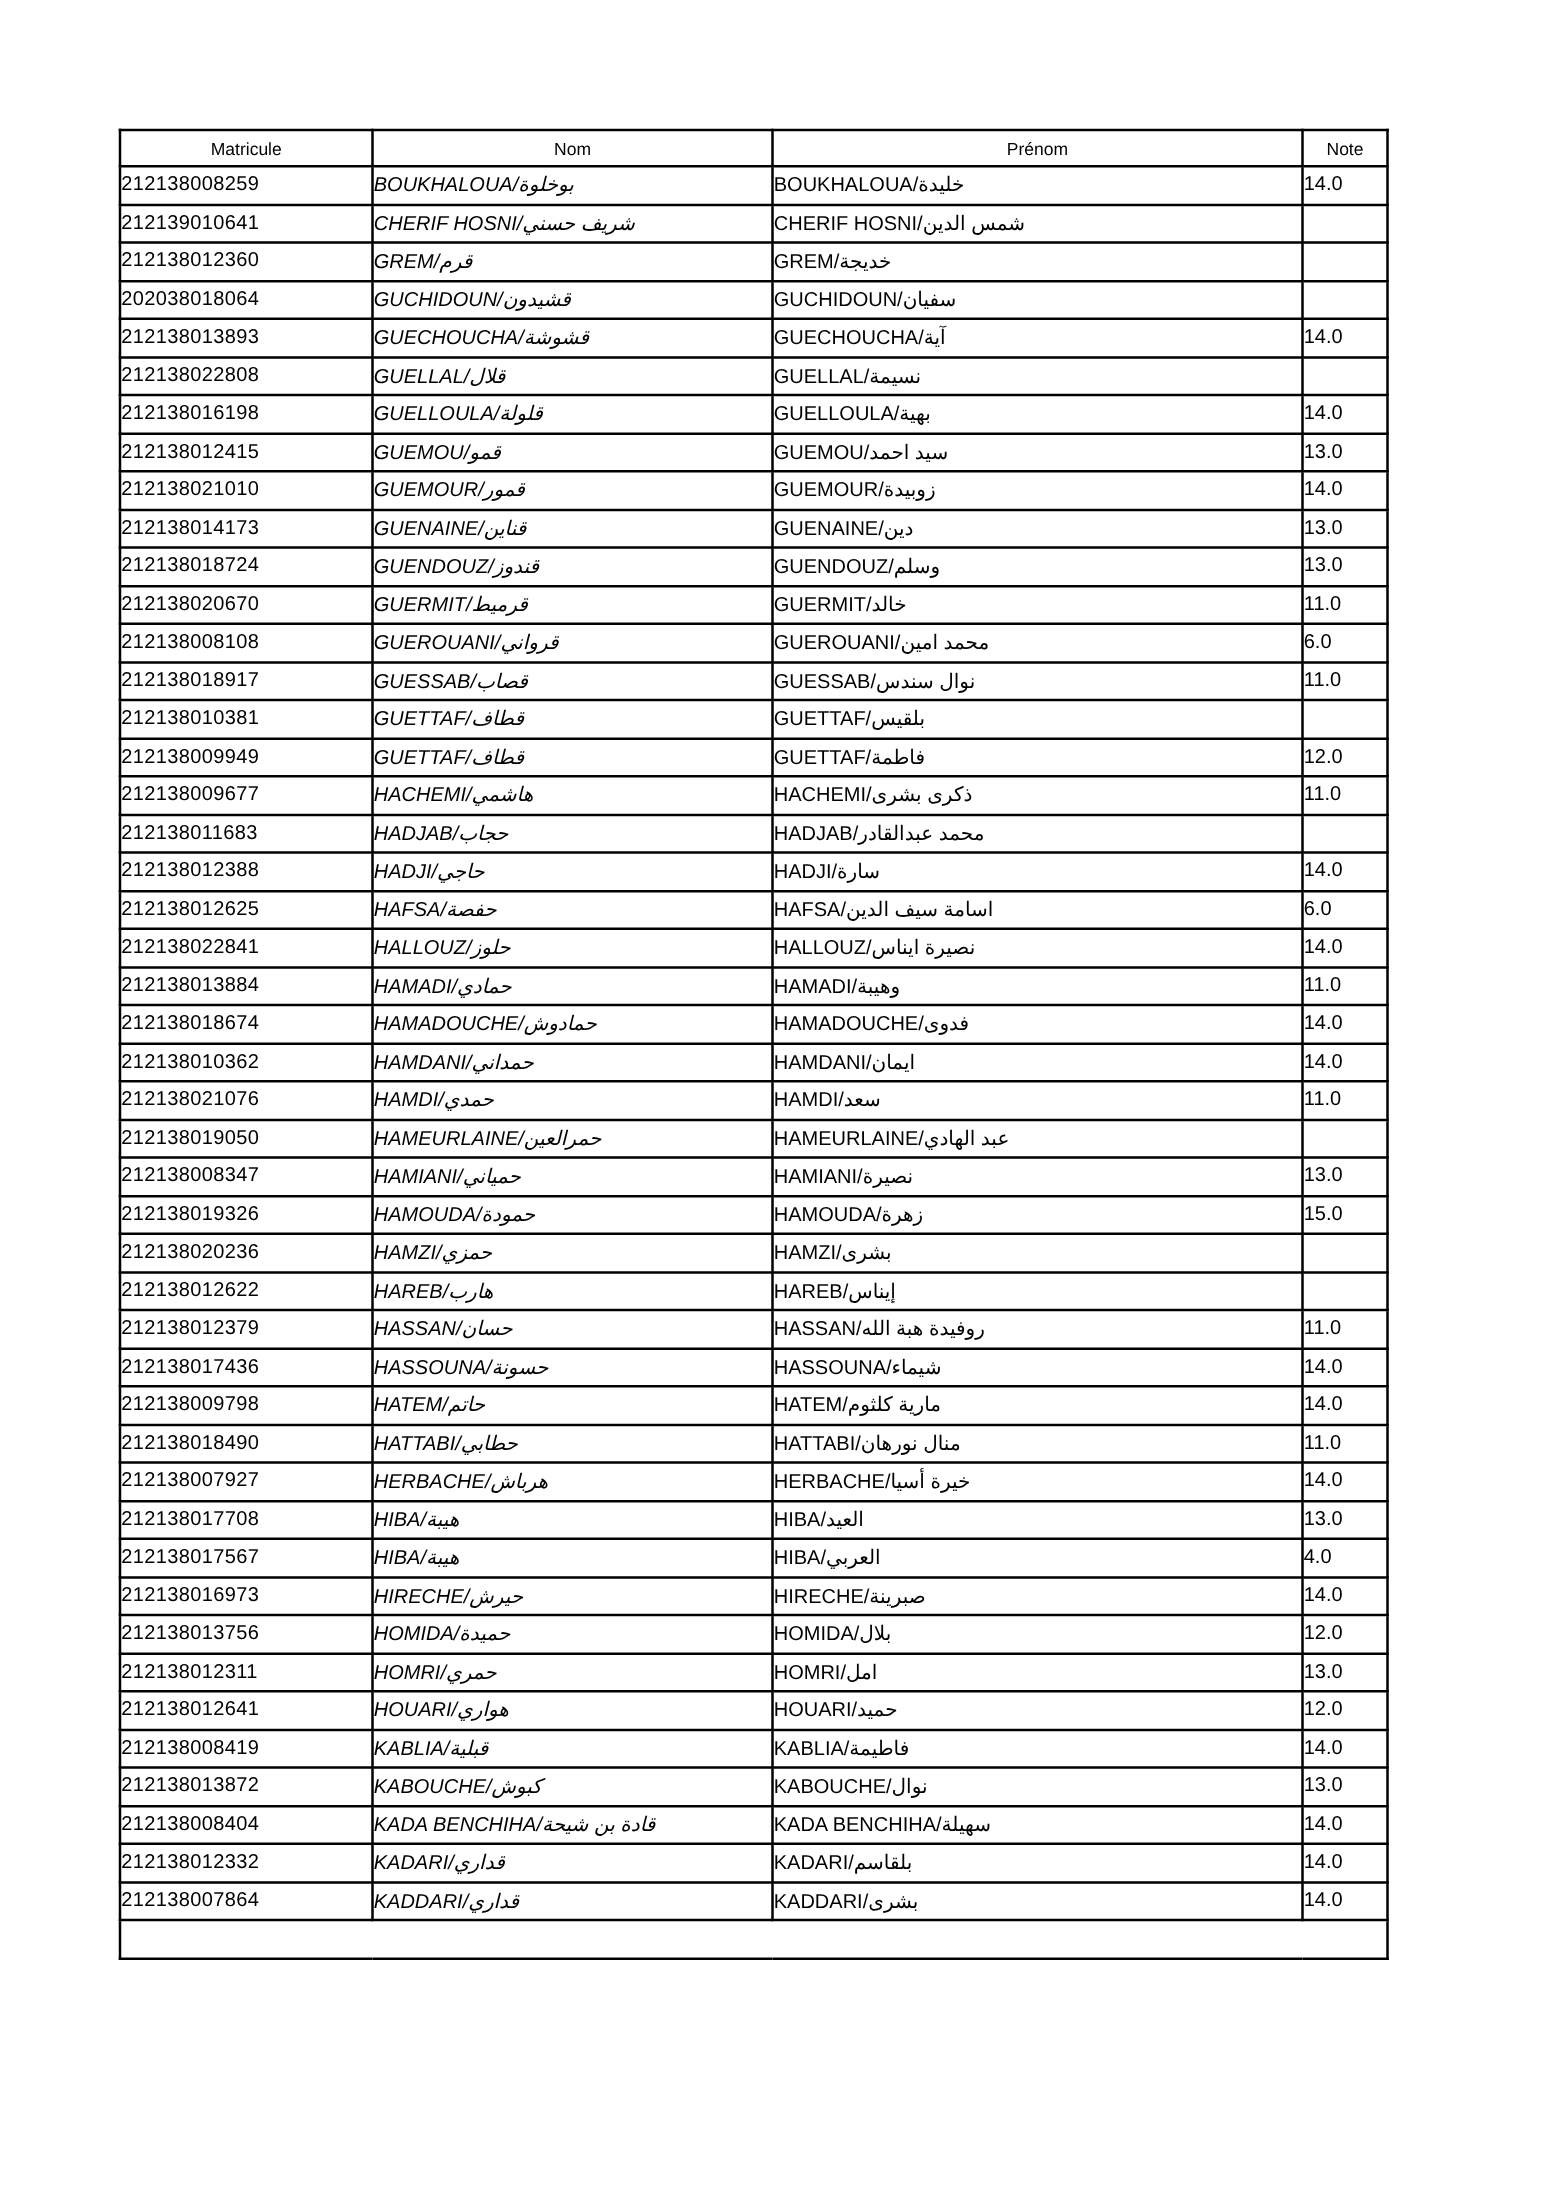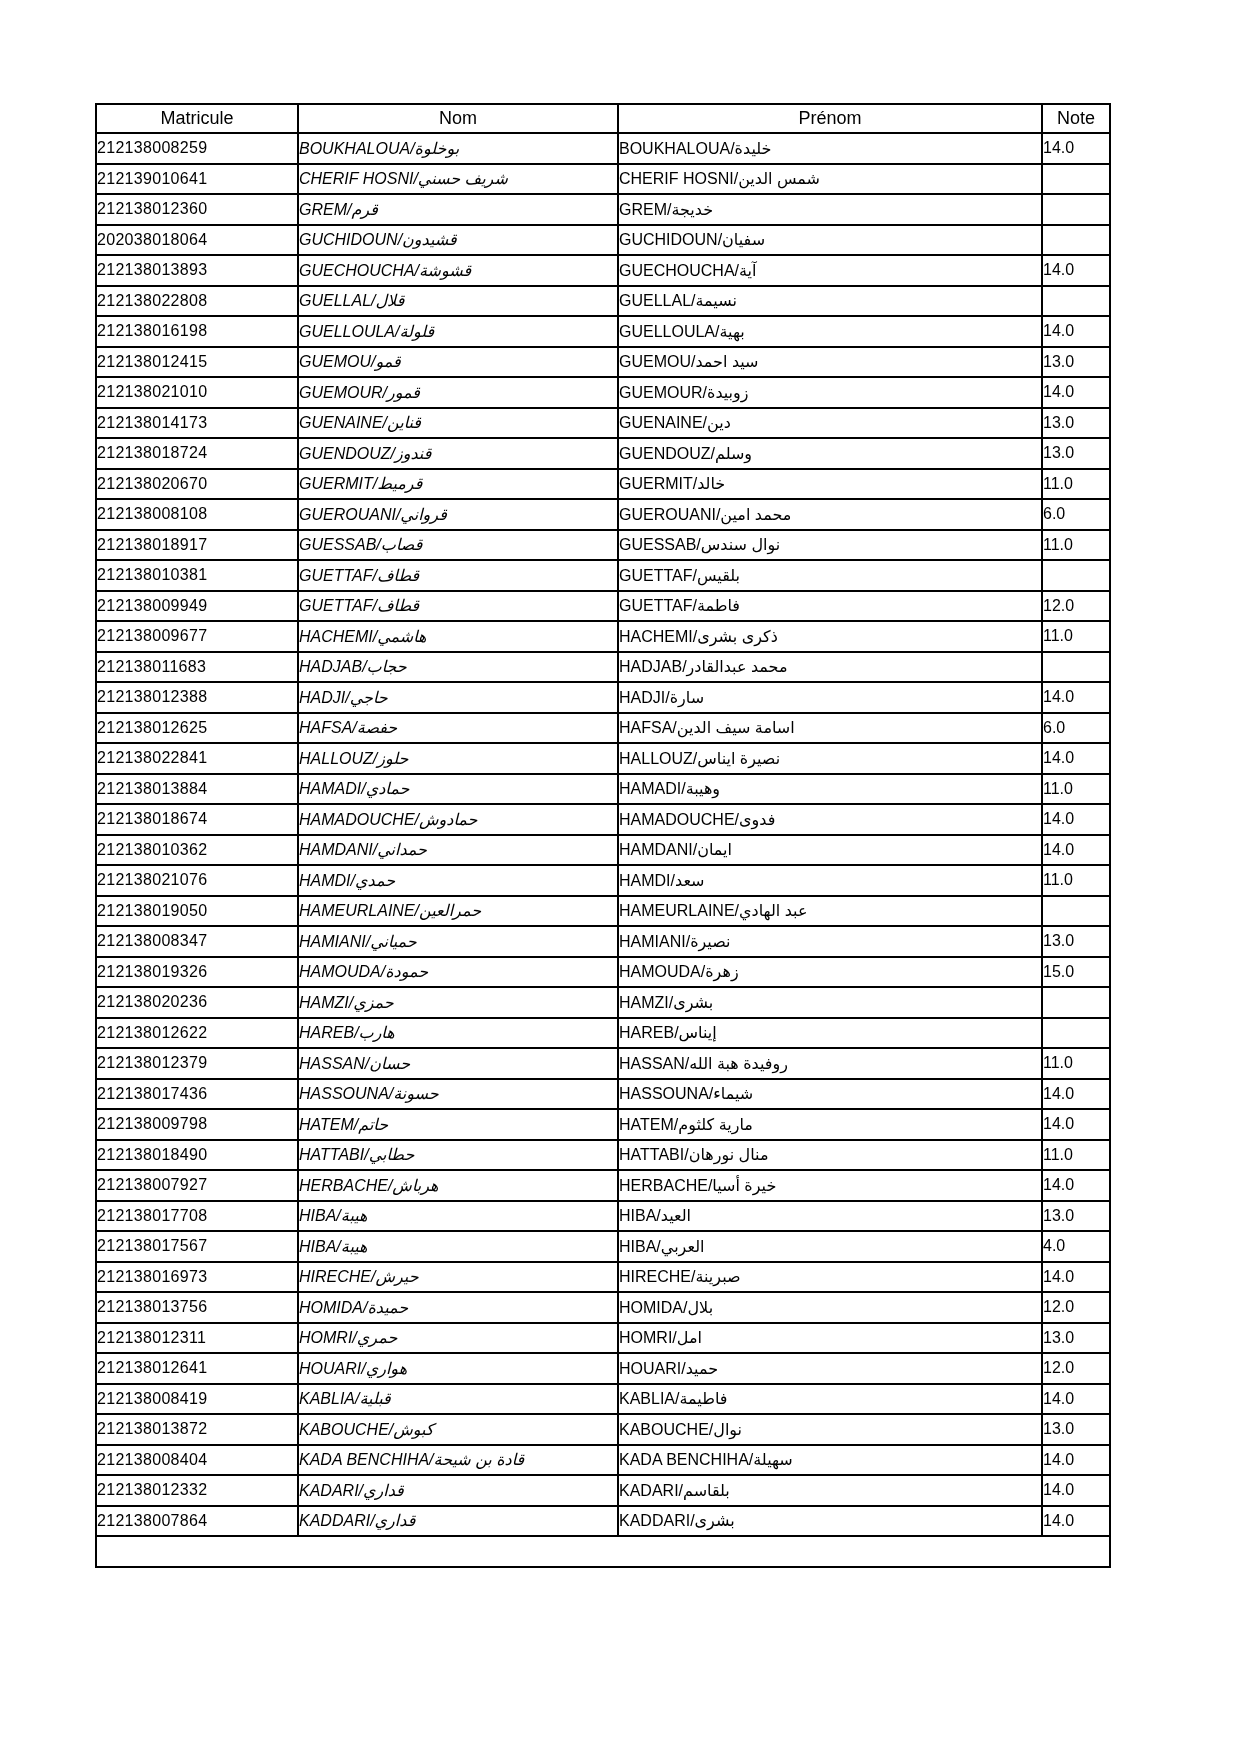--- a/index.html
+++ b/index.html
@@ -33,21 +33,21 @@
   table.grades th,
   table.grades td {
     border: 2px solid #000000;
     padding: 0;
     overflow: hidden;
     white-space: nowrap;
     background: #ffffff;
   }
   table.grades th {
     height: 27px;
-    font-size: 18px;
+    font-size: 14px;
     font-weight: 400;
     text-align: center;
     vertical-align: middle;
   }
   table.grades td {
     height: 28.5px;
     font-size: 16px;
     vertical-align: middle;
     text-align: left;
   }

